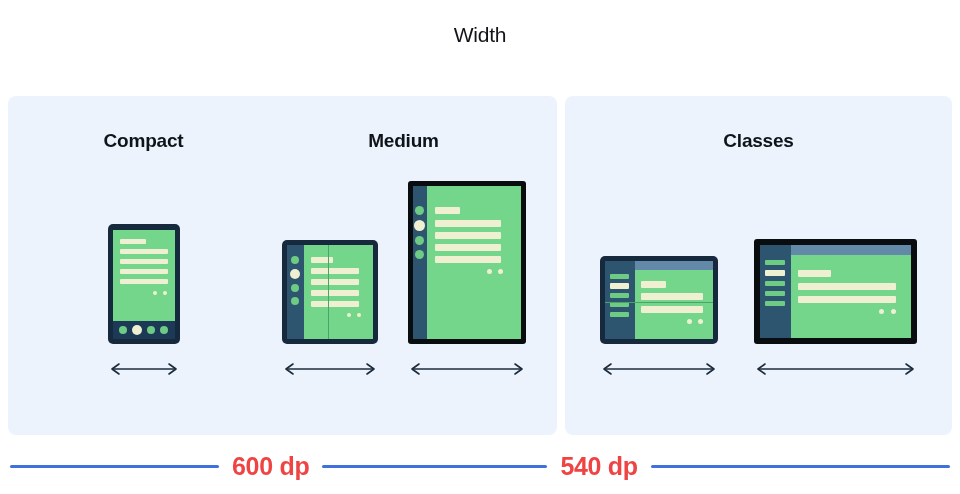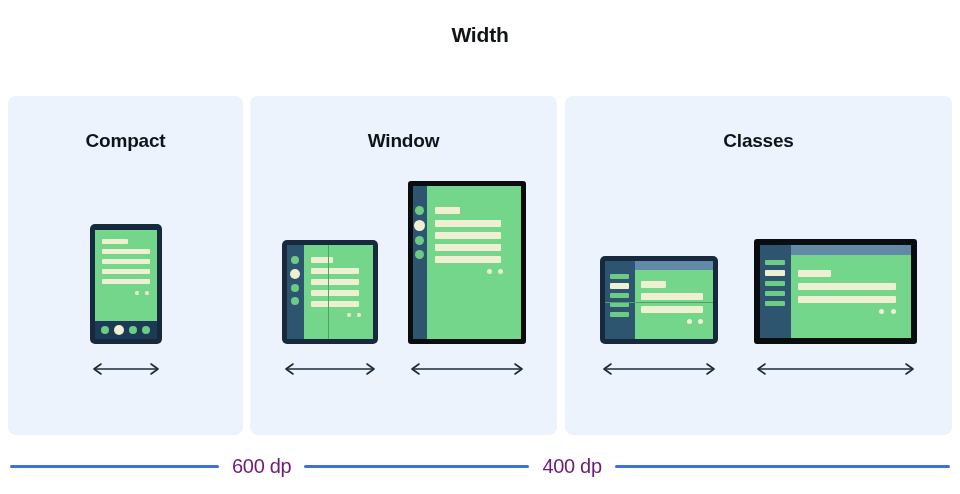--- a/index.html
+++ b/index.html
@@ -20,21 +20,21 @@
     position: absolute;
     top: 0; left: 0;
     width: 960px;
     height: 95px;
     text-align: center;
   }
   .title {
     margin: 0;
     padding-top: 23px;
     font-size: 21px;
-    font-weight: bold;
+    font-weight: normal;
     color: #111418;
     letter-spacing: -0.2px;
   }
   .subtitle {
     margin: 0;
     padding-top: 11px;
     font-size: 18px;
     font-weight: bold;
     color: #9aa0a6;
     letter-spacing: -0.2px;
@@ -48,21 +48,21 @@
     width: 960px;
     height: 340px;
   }
   .panel {
     position: absolute;
     top: 0;
     height: 339px;
     background: #ecf3fd;
     border-radius: 8px;
   }
-  .panel-compact  { left: 8px;   width: 235px; }
+  .panel-compact  { left: 8px;   width: 235px; padding-left: 36px; }
   .panel-medium   { left: 250px; width: 307px; }
   .panel-expanded { left: 565px; width: 387px; }
 
   .panel-label {
     position: absolute;
     top: 34px;
     left: 0;
     width: 100%;
     text-align: center;
     font-size: 19px;
@@ -175,23 +175,23 @@
     height: 22px;
     display: flex;
     align-items: center;
   }
   .rule-line {
     height: 3px;
     background: #4070dd;
     border-radius: 2px;
   }
   .rule-label {
-    font-size: 20px;
-    font-weight: normal;
-    color: #701a75;
+    font-size: 25px;
+    font-weight: bold;
+    color: #ef4444;
     white-space: nowrap;
     padding: 0 13px;
     letter-spacing: -0.3px;
   }
 </style>
 </head>
 <body>
 
 <div class="header">
   <div class="title">Width</div>
@@ -226,21 +226,21 @@
           <line x1="4" y1="7" x2="66" y2="7" stroke="#1b2b3c" stroke-width="1.6"></line>
           <polyline points="10,2 3,7 10,12" fill="none" stroke="#1b2b3c" stroke-width="1.6" stroke-linecap="round" stroke-linejoin="round"></polyline>
           <polyline points="60,2 67,7 60,12" fill="none" stroke="#1b2b3c" stroke-width="1.6" stroke-linecap="round" stroke-linejoin="round"></polyline>
         </svg>
       </div>
 
     </div>
   </div>
 
   <div class="panel panel-medium">
-    <div class="panel-label">Window</div>
+    <div class="panel-label">Medium</div>
     <div class="devices" style="gap:30px;">
 
       <div class="device-slot">
         <div class="dev frame-navy" style="width:96px;height:104px;">
           <div class="screen" style="left:5px;top:5px;right:5px;bottom:5px;">
             <div class="sidebar" style="width:17px;">
               <div class="sb-dot" style="left:4px;top:11px;width:8px;height:8px;"></div>
               <div class="sb-dot active" style="left:3px;top:24px;width:10px;height:10px;"></div>
               <div class="sb-dot" style="left:4px;top:39px;width:8px;height:8px;"></div>
               <div class="sb-dot" style="left:4px;top:52px;width:8px;height:8px;"></div>
@@ -347,15 +347,15 @@
 
     </div>
   </div>
 
 </div>
 
 <div class="ruler">
   <div class="rule-line" style="width:209px;margin-left:10px;"></div>
   <div class="rule-label">600 dp</div>
   <div class="rule-line" style="width:225px;"></div>
-  <div class="rule-label">400 dp</div>
+  <div class="rule-label">540 dp</div>
   <div class="rule-line" style="flex:1;margin-right:10px;"></div>
 </div>
 
 </body></html>

